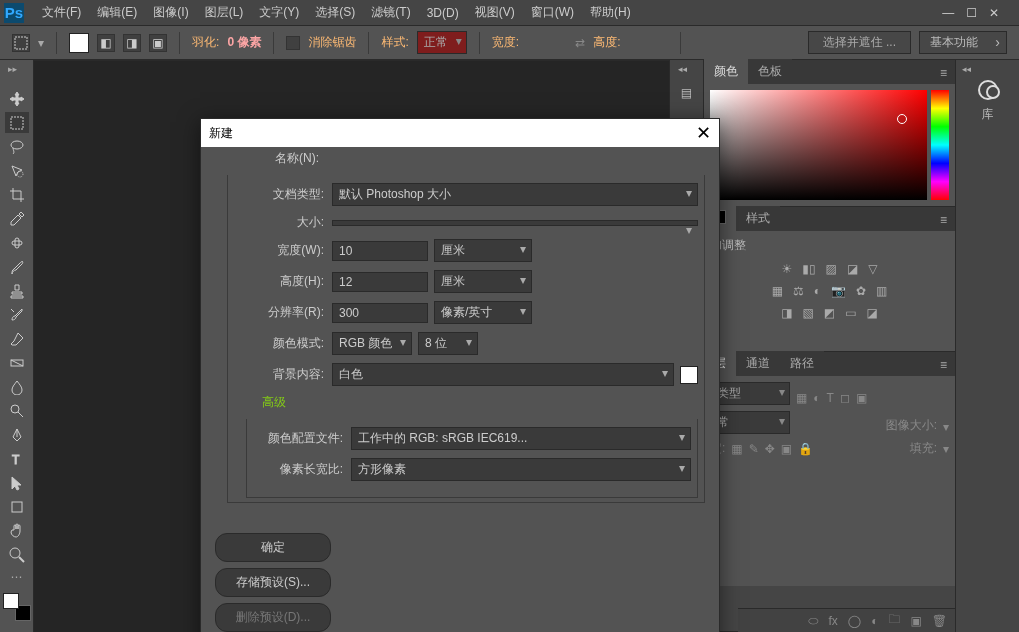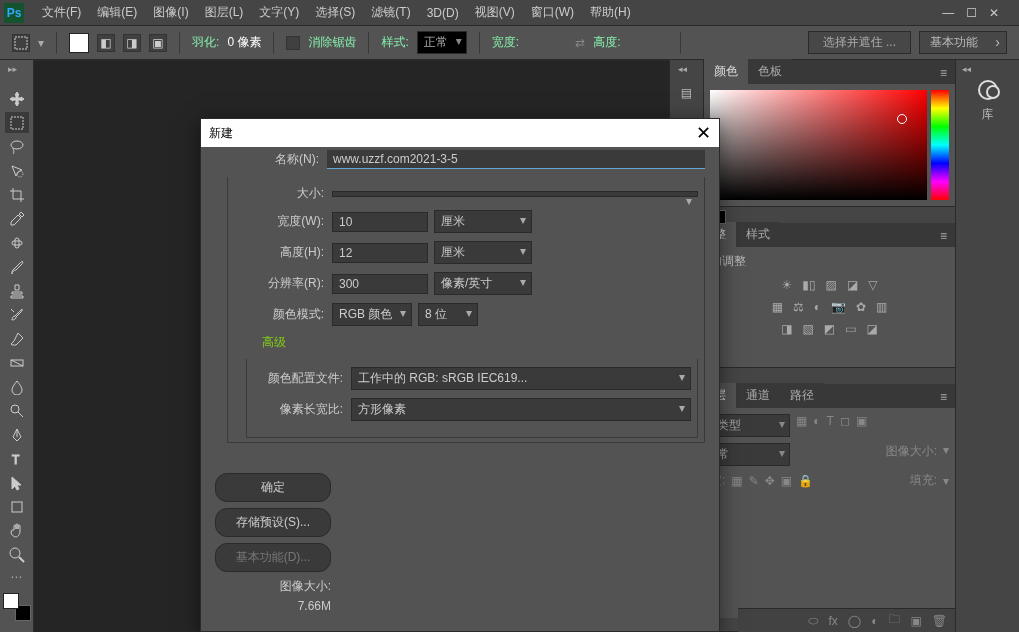--- a/index.html
+++ b/index.html
@@ -1,30 +1,30 @@
 <!DOCTYPE html>
 <html><head>
 <meta charset="utf-8">
 <style>
 * { margin: 0; padding: 0; box-sizing: border-box; font-family: "Microsoft YaHei", Arial, sans-serif; font-size: 12px; }
 body { background: #535353; width: 1019px; height: 632px; overflow: hidden; position: relative; }
 
 
 .menubar { height: 26px; background: #454545; display: flex; align-items: center; padding-left: 4px; border-bottom: 1px solid #2a2a2a; }
-.ps-logo { width: 20px; height: 20px; background: #14532d; color: #31a8ff; display: flex; align-items: center; justify-content: center; font-weight: bold; font-size: 12px; margin-right: 10px; }
+.ps-logo { width: 20px; height: 20px; background: #0c4a6e; color: #31a8ff; display: flex; align-items: center; justify-content: center; font-weight: bold; font-size: 15px; margin-right: 10px; }
 .menubar-item { color: #ccc; padding: 0 8px; cursor: pointer; }
 .window-controls { margin-left: auto; display: flex; gap: 12px; padding-right: 20px; color: #ccc; }
 .wc { cursor: pointer; }
 
 
 .optionsbar { height: 34px; background: #535353; display: flex; align-items: center; padding: 0 12px; border-bottom: 1px solid #2a2a2a; gap: 8px; }
 .opt-sep { width: 1px; height: 22px; background: #3a3a3a; margin: 0 4px; }
-.opt-label { color: #86efac; }
-.opt-val { color: #ffffff; }
-.opt-select { background: #000000; border: 1px solid #2a2a2a; color: #aaa; padding: 2px 18px 2px 6px; position: relative; }
+.opt-label { color: #fdba74; }
+.opt-val { color: #fca5a5; font-weight: bold; }
+.opt-select { background: #7f1d1d; border: 1px solid #2a2a2a; color: #aaa; padding: 2px 18px 2px 6px; position: relative; }
 .opt-select::after { content: "▾"; position: absolute; right: 4px; top: 2px; color: #888; }
 .opt-box { width: 18px; height: 18px; border: 1px solid #333; background: #404040; display: inline-flex; align-items: center; justify-content: center; color: #ccc; }
 .opt-fg { width: 20px; height: 20px; background: #fff; border: 1px solid #222; }
 .cb { width: 14px; height: 14px; border: 1px solid #333; background: #404040; }
 .opacity-tab { margin-left: auto; background: #474747; border: 1px solid #2a2a2a; padding: 2px 14px; color: #aaa; }
 .workspace-sel { background: #474747; border: 1px solid #2a2a2a; padding: 2px 28px 2px 10px; color: #bbb; position: relative; }
 .workspace-sel::after { content: "›"; position: absolute; right: 6px; font-size: 14px; }
 
 
 .main { display: flex; height: calc(632px - 60px); }
@@ -36,21 +36,21 @@
 .fgbg { position: relative; width: 28px; height: 28px; margin-top: 6px; }
 .fgbg .fg { position: absolute; width: 16px; height: 16px; background: #fff; border: 1px solid #222; top: 0; left: 0; }
 .fgbg .bg { position: absolute; width: 16px; height: 16px; background: #000; border: 1px solid #666; bottom: 0; right: 0; }
 
 .canvas-area { flex: 1; background: #252525; border-top: 1px solid #2a2a2a; }
 
 .panels { width: 286px; display: flex; background: #454545; border-left: 1px solid #2a2a2a; }
 .panel-strip { width: 34px; background: #454545; border-right: 1px solid #2a2a2a; padding-top: 20px; display: flex; flex-direction: column; align-items: center; gap: 6px; position: relative; }
 .panel-strip .collapse { position: absolute; top: 4px; left: 8px; color: #aaa; font-size: 9px; }
 .strip-icon { width: 26px; height: 26px; display: flex; align-items: center; justify-content: center; color: #bbb; cursor: pointer; }
-.panel-stack { flex: 1; display: flex; flex-direction: column; gap: 16px; }
+.panel-stack { flex: 1; display: flex; flex-direction: column; }
 .panel { border-bottom: 1px solid #2a2a2a; }
 .panel-tabs { display: flex; background: #383838; height: 24px; align-items: flex-end; }
 .tab { padding: 4px 10px; color: #aaa; background: #383838; cursor: pointer; }
 .tab.active { background: #535353; color: #ddd; }
 .panel-menu { margin-left: auto; color: #aaa; padding: 4px 8px; cursor: pointer; }
 .panel-body { background: #535353; padding: 6px; }
 
 .color-picker { height: 110px; position: relative; display: flex; }
 .grad-main { flex: 1; background: linear-gradient(to bottom, rgba(0,0,0,0) 0%, #000 100%), linear-gradient(to right, #fff 0%, #f00 100%); position: relative; }
 .grad-main .ring { position: absolute; width: 10px; height: 10px; border: 1px solid #fff; border-radius: 50%; top: 24px; right: 20px; }
@@ -59,21 +59,21 @@
 .color-chips { position: absolute; bottom: -2px; left: -6px; }
 .chip-fg { width: 14px; height: 14px; background: #b71c1c; border: 1px solid #222; position: absolute; }
 .chip-bg { width: 14px; height: 14px; background: #000; border: 1px solid #666; position: absolute; left: 8px; top: 8px; }
 
 .adjust-body { min-height: 120px; }
 .adj-title { color: #bbb; margin-bottom: 8px; }
 .adj-row { display: flex; justify-content: center; gap: 10px; margin-bottom: 8px; }
 .adj-row span { color: #aaa; cursor: pointer; }
 
 .layers-body { min-height: 210px; }
-.layer-ctrl-row { display: flex; gap: 6px; align-items: flex-start; margin-bottom: 6px; }
+.layer-ctrl-row { display: flex; gap: 6px; align-items: flex-end; margin-bottom: 6px; }
 .layer-sel { background: #3a3a3a; border: 1px solid #2a2a2a; color: #aaa; padding: 2px 16px 2px 6px; position: relative; flex: 0 0 80px; }
 .layer-sel::after { content: "▾"; position: absolute; right: 4px; color: #888; }
 .lock-row { display: flex; gap: 6px; align-items: center; color: #888; margin-bottom: 4px; }
 .lock-row span { cursor: default; }
 .layer-footer { position: absolute; bottom: 0; left: 34px; right: 0; height: 24px; background: #424242; border-top: 1px solid #2a2a2a; display: flex; align-items: center; justify-content: flex-end; gap: 10px; padding-right: 8px; color: #888; }
 
 .side-library { width: 64px; background: #454545; border-left: 1px solid #2a2a2a; padding-top: 20px; display: flex; flex-direction: column; align-items: center; color: #bbb; }
 .lib-cc { width: 20px; height: 20px; border: 2px solid #ddd; border-radius: 50%; position: relative; margin-bottom: 6px; }
 .lib-cc::before { content: ""; position: absolute; width: 10px; height: 10px; border: 2px solid #ddd; border-radius: 50%; right: -4px; bottom: -1px; background: #454545; }
 
@@ -390,23 +390,26 @@
 
 <div class="dialog">
   <div class="dlg-title">
     <span>新建</span>
     <span class="dlg-close">✕</span>
   </div>
   <div class="dlg-body">
     <div class="dlg-form">
       <div class="frow">
         <span class="flabel">名称(N):</span>
-        <span class="finput">www.uzzf.com2021-3-5</span>
       </div>
       <div style="border:1px solid #3a3a3a; border-top:none; padding:8px 6px 4px 6px; margin-left:12px;">
+        <div class="frow">
+          <span class="flabel" style="width:98px">文档类型:</span>
+          <span class="fselect wide">默认 Photoshop 大小</span>
+        </div>
         <div class="frow">
           <span class="flabel" style="width:98px">大小:</span>
           <span class="fselect wide disabled"></span>
         </div>
         <div class="frow">
           <span class="flabel" style="width:98px">宽度(W):</span>
           <span class="fnum">10</span>
           <span class="fselect narrow">厘米</span>
         </div>
         <div class="frow">
@@ -416,37 +419,42 @@
         </div>
         <div class="frow">
           <span class="flabel" style="width:98px">分辨率(R):</span>
           <span class="fnum">300</span>
           <span class="fselect narrow">像素/英寸</span>
         </div>
         <div class="frow">
           <span class="flabel" style="width:98px">颜色模式:</span>
           <span class="fselect" style="width:80px">RGB 颜色</span>
           <span class="fselect" style="width:60px; margin-left:6px">8 位</span>
+        </div>
+        <div class="frow">
+          <span class="flabel" style="width:98px">背景内容:</span>
+          <span class="fselect wide">白色</span>
+          <span class="swatch"></span>
         </div>
         <div class="section-hdr">高级</div>
         <div style="border:1px solid #3a3a3a; border-top:none; padding:8px 6px; margin-left:12px;">
           <div class="frow">
             <span class="flabel" style="width:98px">颜色配置文件:</span>
             <span class="fselect wide">工作中的 RGB: sRGB IEC619...</span>
           </div>
           <div class="frow">
             <span class="flabel" style="width:98px">像素长宽比:</span>
             <span class="fselect wide">方形像素</span>
           </div>
         </div>
       </div>
     </div>
     <div class="dlg-side">
       <div class="dlg-btn">确定</div>
       <div class="dlg-btn">存储预设(S)...</div>
-      <div class="dlg-btn disabled">基本功能(D)...</div>
+      <div class="dlg-btn disabled">删除预设(D)...</div>
       <div class="img-size">
         <div>图像大小:</div>
         <div class="val">7.66M</div>
       </div>
     </div>
   </div>
 </div>
 
 </body></html>

